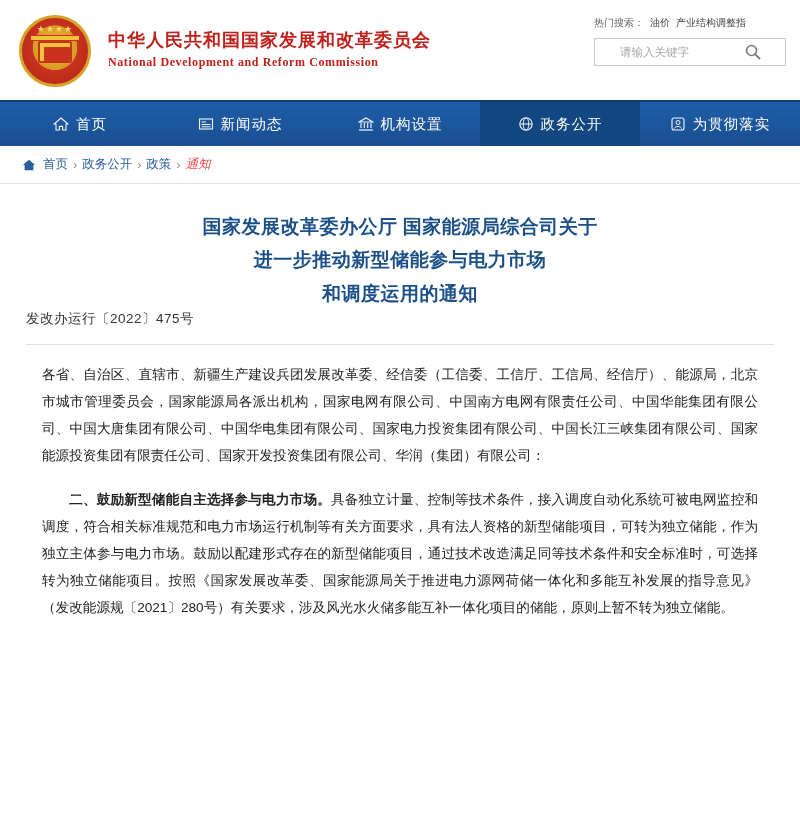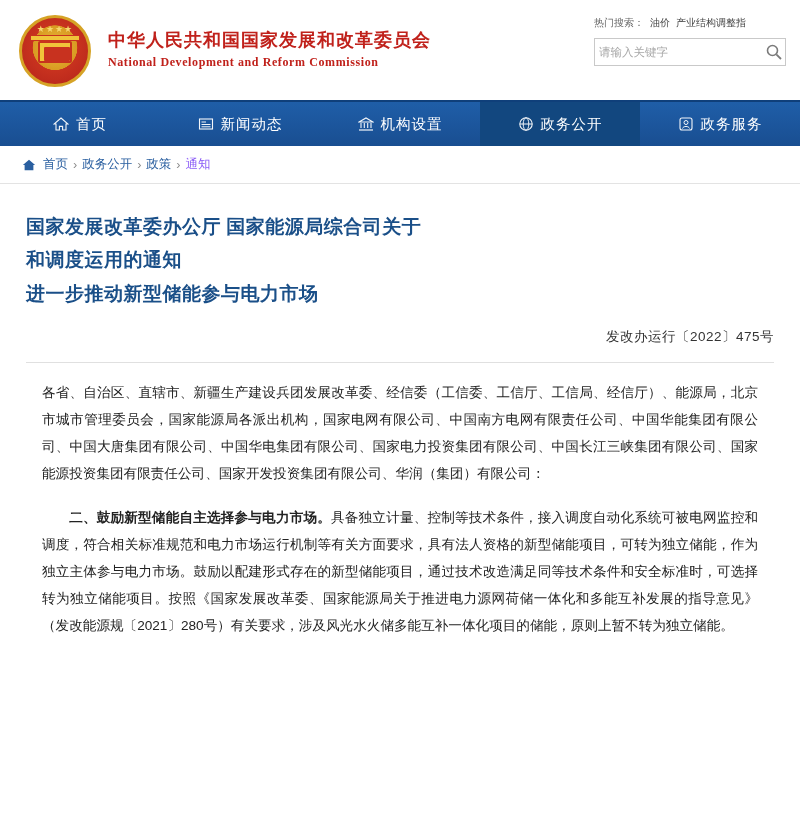--- a/index.html
+++ b/index.html
@@ -109,21 +109,21 @@
     color: #444;
     text-decoration: none;
     margin-left: 6px;
   }
   .search-box {
     display: flex;
     align-items: center;
     border: 1px solid #c9c9c9;
     height: 28px;
     background: #fff;
-    padding: 0 2px;
+    padding: 0 23px;
   }
   .search-box input {
     border: none;
     outline: none;
     flex: 1 1 auto;
     font-size: 11.5px;
     color: #333;
     font-family: "Liberation Sans", sans-serif;
     min-width: 0;
   }
@@ -171,41 +171,40 @@
     align-items: center;
     padding-left: 22px;
     font-size: 12.5px;
     color: #2a5fa0;
     border-bottom: 1px solid #e3e3e3;
     background: #fff;
   }
   .breadcrumb .home-ico { margin-right: 7px; display: inline-flex; }
   .breadcrumb a { color: #2a5fa0; text-decoration: none; }
   .breadcrumb .sep { color: #8a8a8a; margin: 0 5px; }
-  .breadcrumb .cur { color: #8b5cf6; }
+  .breadcrumb .cur { color: #ef4444; font-style: italic; }
 
   
   .doc {
     padding: 26px 26px 0 26px;
   }
   .doc-title {
-    text-align: left;
+    text-align: center;
     color: #1a4f88;
     font-size: 19px;
     font-weight: bold;
     line-height: 1.75;
     font-family: "Liberation Serif", "DejaVu Serif", serif;
     letter-spacing: 0.5px;
   }
   .doc-title div { white-space: nowrap; }
   .doc-number {
-    text-align: right;
+    text-align: left;
     color: #333;
     font-size: 13.5px;
-    margin-top: 18px;
     letter-spacing: 0.5px;
   }
   .doc-sep {
     margin: 16px 0 14px 0;
     border: none;
     border-top: 1px solid #e0e0e0;
   }
   .doc-body {
     font-size: 13.6px;
     line-height: 2.0;
@@ -291,21 +290,21 @@
     <span>政务公开</span>
   </div>
   <div class="nav-item">
     <span class="nav-ico">
       <svg width="16" height="16" viewBox="0 0 16 16">
           <rect x="2" y="2" width="12" height="12" rx="2" fill="none" stroke="#fff" stroke-width="1.1"></rect>
           <circle cx="8" cy="6.5" r="2" fill="none" stroke="#fff" stroke-width="1"></circle>
           <path d="M4.5 12.5 C5.2 9.8 10.8 9.8 11.5 12.5" fill="none" stroke="#fff" stroke-width="1"></path>
         </svg>
     </span>
-    <span>政务服务</span>
+    <span>为贯彻落实</span>
   </div>
 </div>
 
 <div class="breadcrumb">
   <span class="home-ico">
     <svg width="14" height="14" viewBox="0 0 16 16">
         <path d="M8 2 L15 8 H13 V14 H3 V8 H1 Z" fill="#2a5fa0"></path>
       </svg>
   </span>
   <a href="#">首页</a>
@@ -313,22 +312,22 @@
   <a href="#">政务公开</a>
   <span class="sep">›</span>
   <a href="#">政策</a>
   <span class="sep">›</span>
   <span class="cur">通知</span>
 </div>
 
 <div class="doc">
   <div class="doc-title">
     <div>国家发展改革委办公厅 国家能源局综合司关于</div>
+    <div>进一步推动新型储能参与电力市场</div>
     <div>和调度运用的通知</div>
-    <div>进一步推动新型储能参与电力市场</div>
   </div>
   <div class="doc-number">发改办运行〔2022〕475号</div>
   <hr class="doc-sep">
   <div class="doc-body">
     <p>各省、自治区、直辖市、新疆生产建设兵团发展改革委、经信委（工信委、工信厅、工信局、经信厅）、能源局，北京市城市管理委员会，国家能源局各派出机构，国家电网有限公司、中国南方电网有限责任公司、中国华能集团有限公司、中国大唐集团有限公司、中国华电集团有限公司、国家电力投资集团有限公司、中国长江三峡集团有限公司、国家能源投资集团有限责任公司、国家开发投资集团有限公司、华润（集团）有限公司：</p>
     <p class="indent"><b>二、鼓励新型储能自主选择参与电力市场。</b>具备独立计量、控制等技术条件，接入调度自动化系统可被电网监控和调度，符合相关标准规范和电力市场运行机制等有关方面要求，具有法人资格的新型储能项目，可转为独立储能，作为独立主体参与电力市场。鼓励以配建形式存在的新型储能项目，通过技术改造满足同等技术条件和安全标准时，可选择转为独立储能项目。按照《国家发展改革委、国家能源局关于推进电力源网荷储一体化和多能互补发展的指导意见》（发改能源规〔2021〕280号）有关要求，涉及风光水火储多能互补一体化项目的储能，原则上暂不转为独立储能。</p>
 
   </div>
 </div>
 

